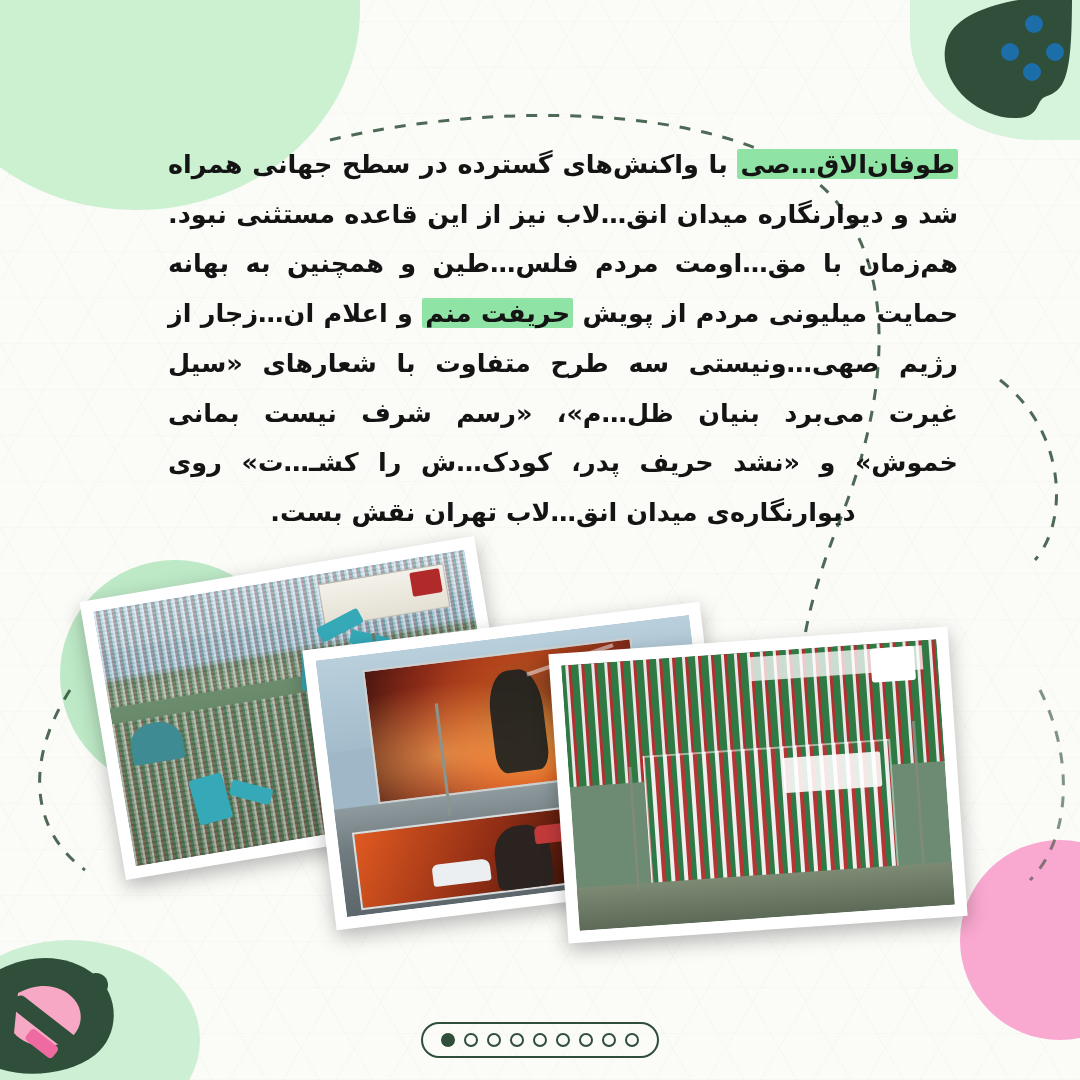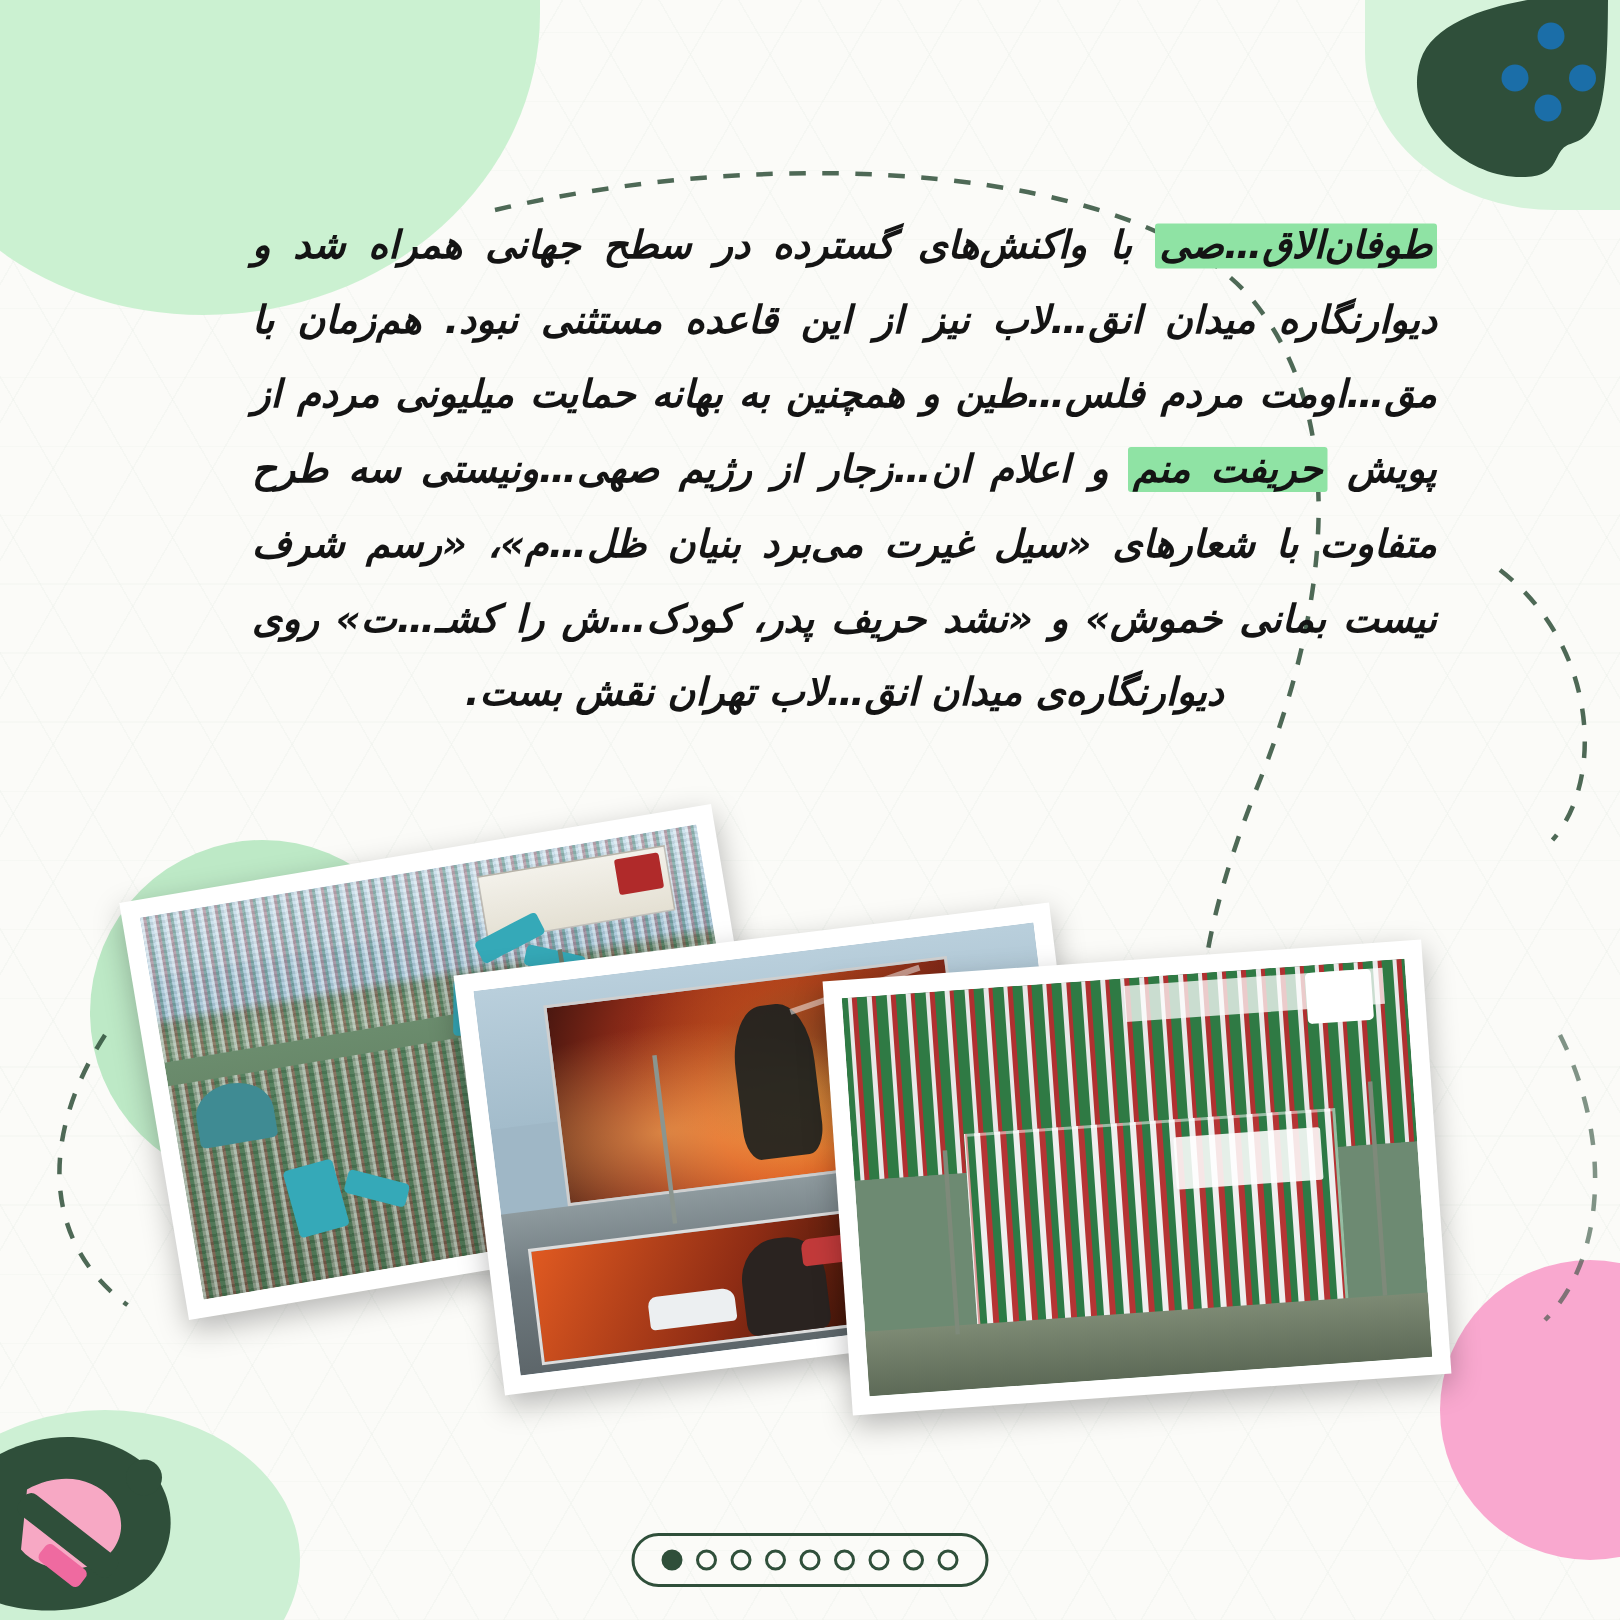--- a/index.html
+++ b/index.html
@@ -83,21 +83,20 @@
 
   
   .text-block {
     position: absolute;
     top: 140px;
     right: 122px;
     width: 790px;
     direction: rtl;
     text-align: justify;
     text-align-last: center;
-    font-style: italic;
   }
   .para {
     font-family: "DejaVu Sans", "Liberation Sans", sans-serif;
     font-size: 25.5px;
     line-height: 1.95;
     font-weight: bold;
     color: #141414;
     letter-spacing: .2px;
     margin: 0;
   }

